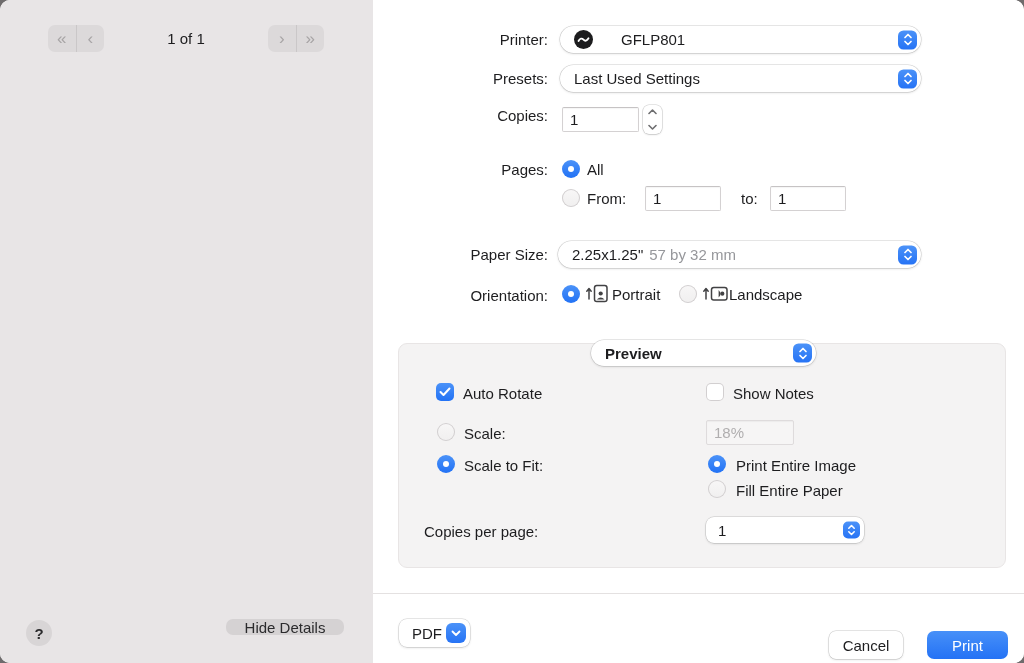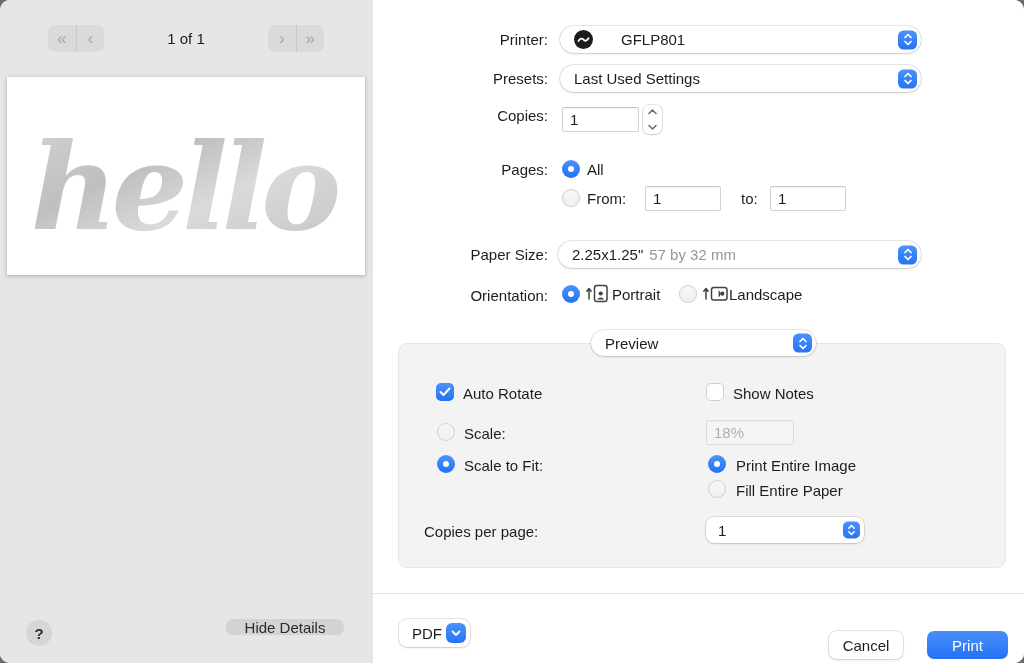--- a/index.html
+++ b/index.html
@@ -93,33 +93,20 @@
 
     <div class="nav-group" style="left:268px;">
       <div class="nav-seg">
           <span>›</span>
         </div>
       <div class="nav-seg">
           <span>»</span>
         </div>
     </div>
 
-    <div class="preview-page">
-      <svg width="358" height="198" viewBox="0 0 358 198">
-        <defs>
-          <linearGradient id="hg" x1="0" y1="0" x2="1" y2="1">
-            <stop offset="0" stop-color="#d4d4d4"></stop>
-            <stop offset="0.35" stop-color="#bfbfbf"></stop>
-            <stop offset="0.6" stop-color="#dadada"></stop>
-            <stop offset="1" stop-color="#c3c3c3"></stop>
-          </linearGradient>
-        </defs>
-        <text x="176" y="152" text-anchor="middle" font-family="DejaVu Serif, serif" font-style="italic" font-weight="bold" font-size="120" letter-spacing="-6" fill="url(#hg)">hello</text>
-      </svg>
-    </div>
 
     <div class="help-btn">
       <span>?</span>
     </div>
     <div class="hide-details-btn">
       <span>Hide Details</span>
     </div>
   </div>
 
   <div class="main"></div>
@@ -195,21 +182,21 @@
   <div class="radio" style="left:679px;top:285px;"></div>
   <svg class="abs" style="left:702px;top:283px;" width="26" height="21" viewBox="0 0 26 21">
     <path d="M4 16 V6 M1.8 8.2 L4 5.6 L6.2 8.2" stroke="#424244" stroke-width="1.5" fill="none" stroke-linecap="round" stroke-linejoin="round"></path>
     <rect x="9.5" y="4.5" width="15.5" height="12.5" rx="2.3" stroke="#424244" stroke-width="1.5" fill="none"></rect>
     <circle cx="20.3" cy="10.7" r="2.1" fill="#424244"></circle>
     <path d="M16.6 6.9 Q20.3 10.7 16.6 14.5 Z" fill="#424244"></path>
   </svg>
   <div class="plabel" style="left:729px;top:286px;">Landscape</div>
 
   <div class="panel"></div>
-  <div class="popup z2" style="left:591px;top:330px;width:225px;height:26px;border-radius:13px;">
+  <div class="popup z2" style="left:591px;top:340px;width:225px;height:26px;border-radius:13px;font-weight:bold;">
     <span>Preview</span>
     <span class="sel">
       <svg width="10" height="14" viewBox="0 0 10 14">
           <path d="M2 5 L5 2 L8 5 M2 9 L5 12 L8 9" stroke="#fff" stroke-width="1.7" fill="none" stroke-linecap="round" stroke-linejoin="round"></path>
         </svg>
     </span>
   </div>
 
   <div class="checkbox on z2" style="left:436px;top:383px;">
     <svg width="12" height="10" viewBox="0 0 12 10">

